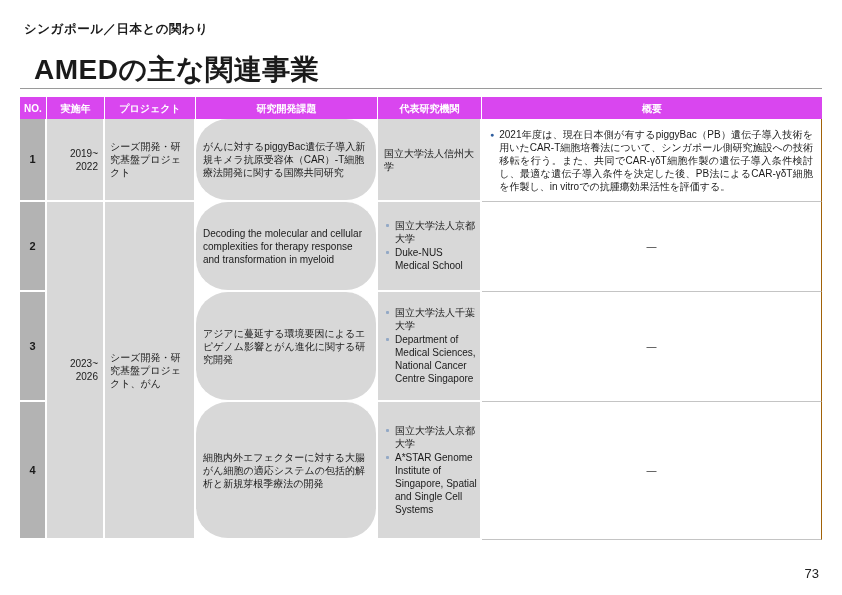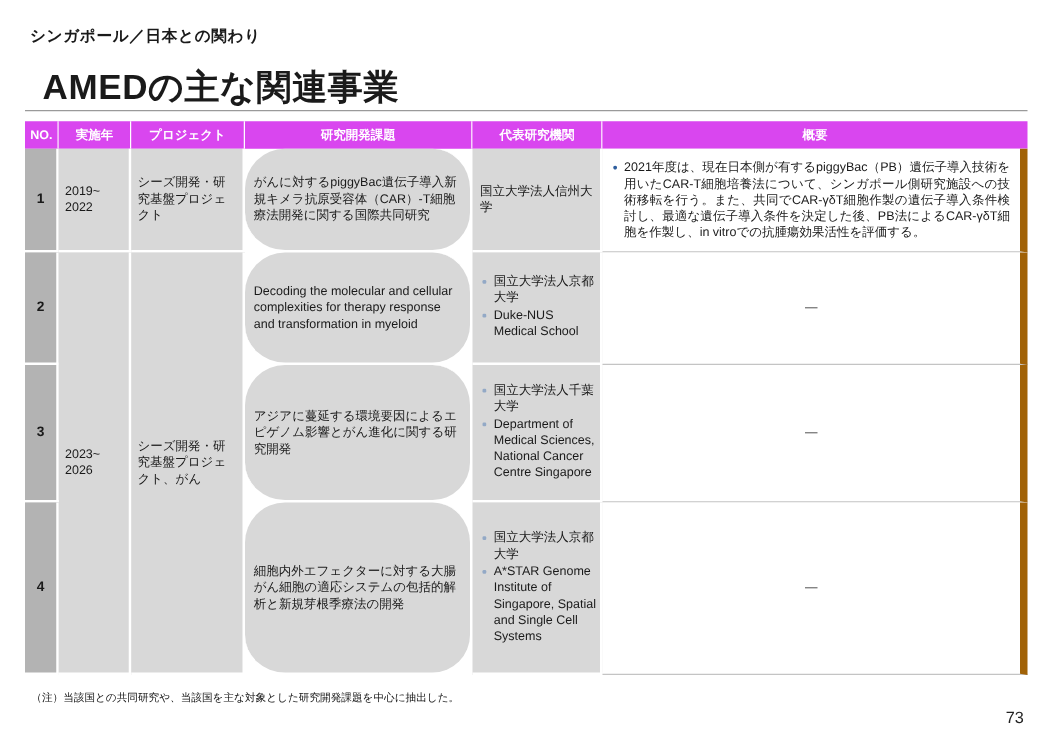--- a/index.html
+++ b/index.html
@@ -19,25 +19,25 @@
   }
   thead th{
     background:#d946ef;color:#ffffff;font-weight:bold;font-size:10px;
     height:20px;padding:1px 3px;text-align:center;vertical-align:middle;
     border-right:1.5px solid #ffffff;
   }
   thead th:last-child{border-right:none;}
   td{vertical-align:middle;padding:3px 5px;border-right:2px solid #ffffff;border-bottom:2px solid #ffffff;}
   td.no{background:#b3b3b3;text-align:center;font-weight:bold;font-size:11px;}
   td.g{background:#d8d8d8;}
-  td.yr{text-align:left;white-space:pre-line;}
+  td.yr{text-align:right;white-space:pre-line;}
   td.pj{text-align:left;}
   td.theme{text-align:left;padding:3px 7px;border-radius:32px;}
   td.inst{text-align:left;padding:3px 2px 3px 4px;}
-  td.ov{background:#ffffff;border-right:6px solid #a16207;border-bottom:1px solid #c4c4c4;padding:5px 8px;}
+  td.ov{background:#ffffff;border-right:1px solid #a16207;border-bottom:1px solid #c4c4c4;padding:5px 8px;}
   td.ov.dash{text-align:center;color:#333;}
   tr.r1{height:83px;}
   tr.r2{height:90px;}
   tr.r3{height:110px;}
   tr.r4{height:138px;}
 
   ul.blist{margin:0;padding:0;list-style:none;}
   ul.blist li{position:relative;padding-left:13px;margin:0 0 1px 0;}
   ul.blist li::before{
     content:"";position:absolute;left:4px;top:5px;width:3px;height:3px;
@@ -128,15 +128,14 @@
           <li>国立大学法人京都大学</li>
           <li>A*STAR Genome Institute of Singapore, Spatial and Single Cell Systems</li>
         </ul>
       </td>
       <td class="ov dash">—</td>
     </tr>
   </tbody>
 </table>
 
 <div class="notes">
-  <div>（注）当該国との共同研究や、当該国を主な対象とした研究開発課題を中心に抽出した。</div>
 </div>
 <div class="pageno">73</div>
 
 </body></html>

